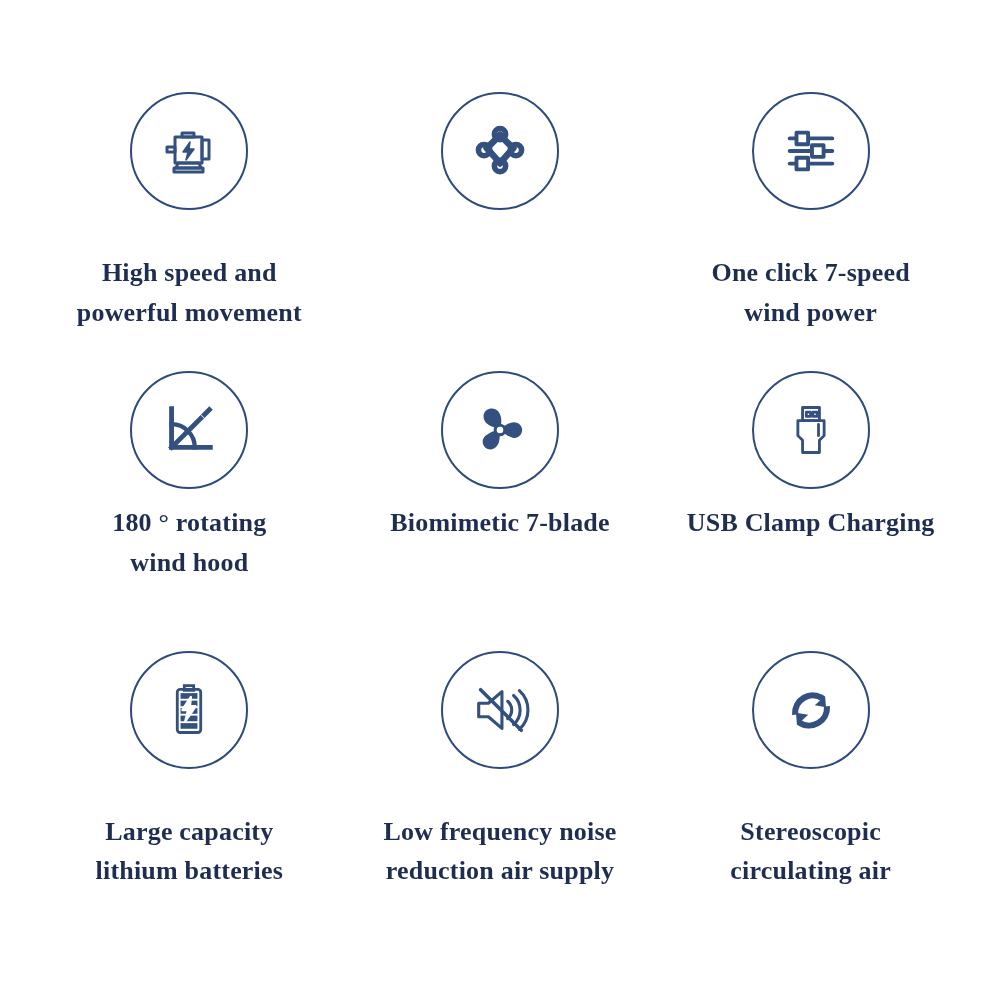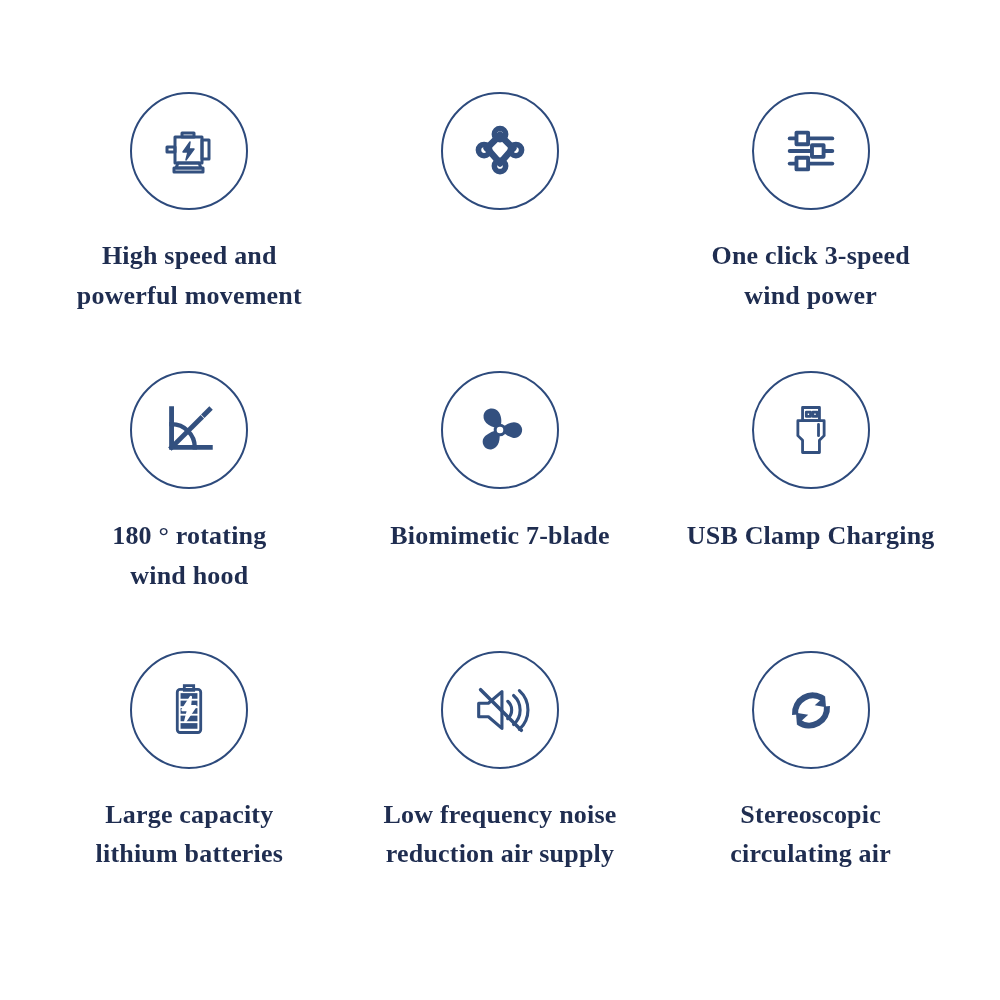--- a/index.html
+++ b/index.html
@@ -44,33 +44,33 @@
     justify-content: center;
     background: #ffffff;
     flex: 0 0 auto;
   }
 
   .icon-circle svg {
     display: block;
   }
 
   .feature-label {
-    margin-top: 26px;
+    margin-top: 43px;
     text-align: center;
     font-weight: bold;
     font-size: 26px;
     line-height: 1.52;
     letter-spacing: 0.2px;
     color: #1f2d50;
     max-width: 290px;
     white-space: pre-line;
   }
 
   
-  .row-2 .feature-label { margin-top: 27px; }
+  .row-2 .feature-label { margin-top: 14px; }
   .row-3 .feature-label { }
 </style>
 </head>
 <body>
 
 <div class="feature-grid">
 
   <div class="feature-card row-1">
     <div class="icon-circle">
       <span>
@@ -112,21 +112,21 @@
         <svg width="62" height="62" viewBox="0 0 64 64" fill="none" stroke="#33507f" stroke-width="4" stroke-linecap="round" stroke-linejoin="round">
           <line x1="10" y1="19" x2="54" y2="19"></line>
           <line x1="10" y1="32" x2="54" y2="32"></line>
           <line x1="10" y1="45" x2="54" y2="45"></line>
           <rect x="17" y="13" width="12" height="12" fill="#ffffff"></rect>
           <rect x="33" y="26" width="12" height="12" fill="#ffffff"></rect>
           <rect x="17" y="39" width="12" height="12" fill="#ffffff"></rect>
         </svg>
       </span>
     </div>
-    <div class="feature-label">One click 3-speed
+    <div class="feature-label">One click 7-speed
 wind power</div>
   </div>
 
   <div class="feature-card row-2">
     <div class="icon-circle">
       <span>
         <svg width="62" height="62" viewBox="0 0 64 64" fill="none" stroke="#33507f" stroke-width="5" stroke-linecap="square">
           <polyline points="14,10 14,50 54,50"></polyline>
           <path d="M14 26 A24 24 0 0 1 38 50" stroke-width="4.5"></path>
           <line x1="14" y1="50" x2="44" y2="20" stroke-width="5"></line>

